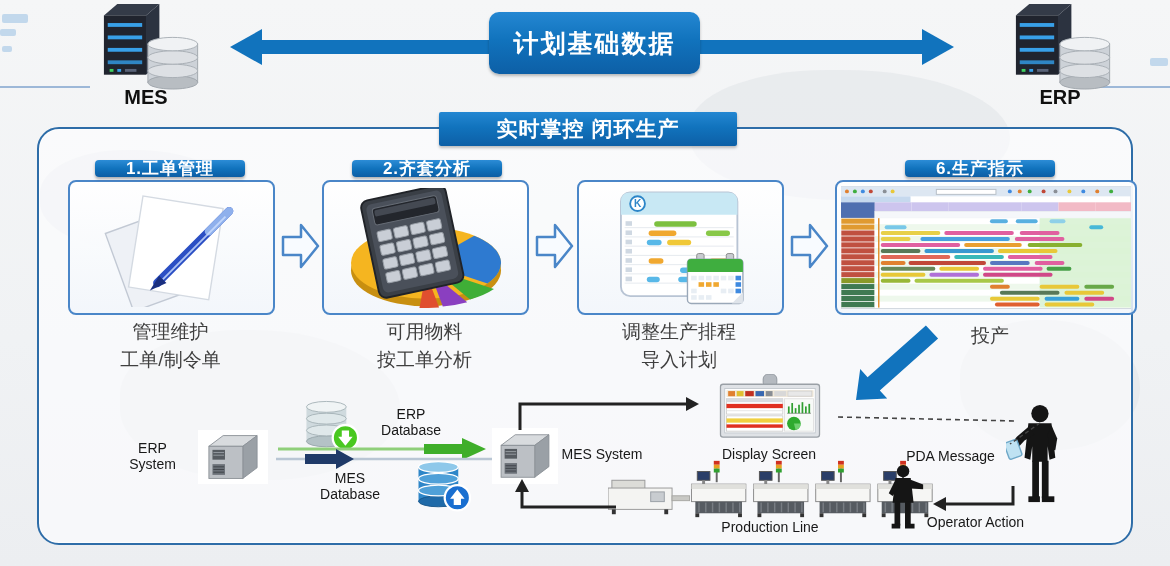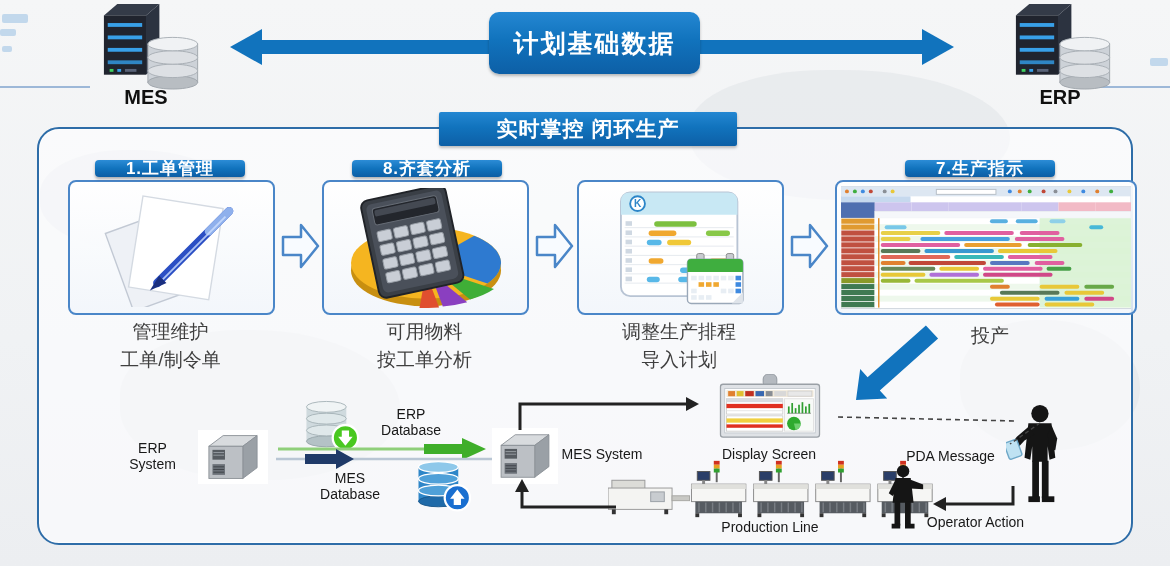--- a/index.html
+++ b/index.html
@@ -136,21 +136,21 @@
     <div>工单/制令单</div>
   </div>
 
   <div class="abs z2" style="left:280px;top:222px;">
     <svg width="40" height="48" viewBox="0 0 40 48">
         <polygon points="3,15 21,15 21,3 38,24 21,45 21,33 3,33" fill="#f8fbff" stroke="#4a86c8" stroke-width="2.5" stroke-linejoin="round"></polygon>
       </svg>
   </div>
 
   <div class="step-badge" style="left:352px;top:160px;width:150px;">
-    <span>8.齐套分析</span>
+    <span>2.齐套分析</span>
   </div>
   <div class="step-box z2" style="left:322px;top:180px;width:203px;height:131px;">
     <svg width="172" height="120" viewBox="0 0 180 128">
       <g transform="translate(90,80)">
         <ellipse cx="0" cy="8" rx="80" ry="38" fill="#c88f10"></ellipse>
         <ellipse cx="0" cy="0" rx="80" ry="38" fill="#f5b520"></ellipse>
         <path d="M0 0 L51.4 -29.1 A80 38 0 0 1 65.5 21.8 Z" fill="#2e7ad0"></path>
         <g transform="translate(7,6)">
             <path d="M0 0 L65.5 21.8 A80 38 0 0 1 40 32.9 Z" fill="#3fae37"></path>
           </g>
@@ -270,21 +270,21 @@
     <div>导入计划</div>
   </div>
 
   <div class="abs z2" style="left:789px;top:222px;">
     <svg width="40" height="48" viewBox="0 0 40 48">
         <polygon points="3,15 21,15 21,3 38,24 21,45 21,33 3,33" fill="#f8fbff" stroke="#4a86c8" stroke-width="2.5" stroke-linejoin="round"></polygon>
       </svg>
   </div>
 
   <div class="step-badge" style="left:905px;top:160px;width:150px;">
-    <span>7.生产指示</span>
+    <span>6.生产指示</span>
   </div>
   <div class="step-box z2" style="left:835px;top:180px;width:298px;height:131px;">
     <svg width="290" height="123" viewBox="0 0 292 123">
       <rect x="0" y="0" width="292" height="123" fill="#ffffff" stroke="#cfd6de"></rect>
       <rect x="0" y="0" width="292" height="10" fill="#dde7f2"></rect>
       <g>
           <circle cx="6" cy="5" r="2" fill="#e08030"></circle>
           <circle cx="14" cy="5" r="2" fill="#3fae3f"></circle>
           <circle cx="22" cy="5" r="2" fill="#3f8ae0"></circle>
           <circle cx="30" cy="5" r="2" fill="#c04838"></circle>

